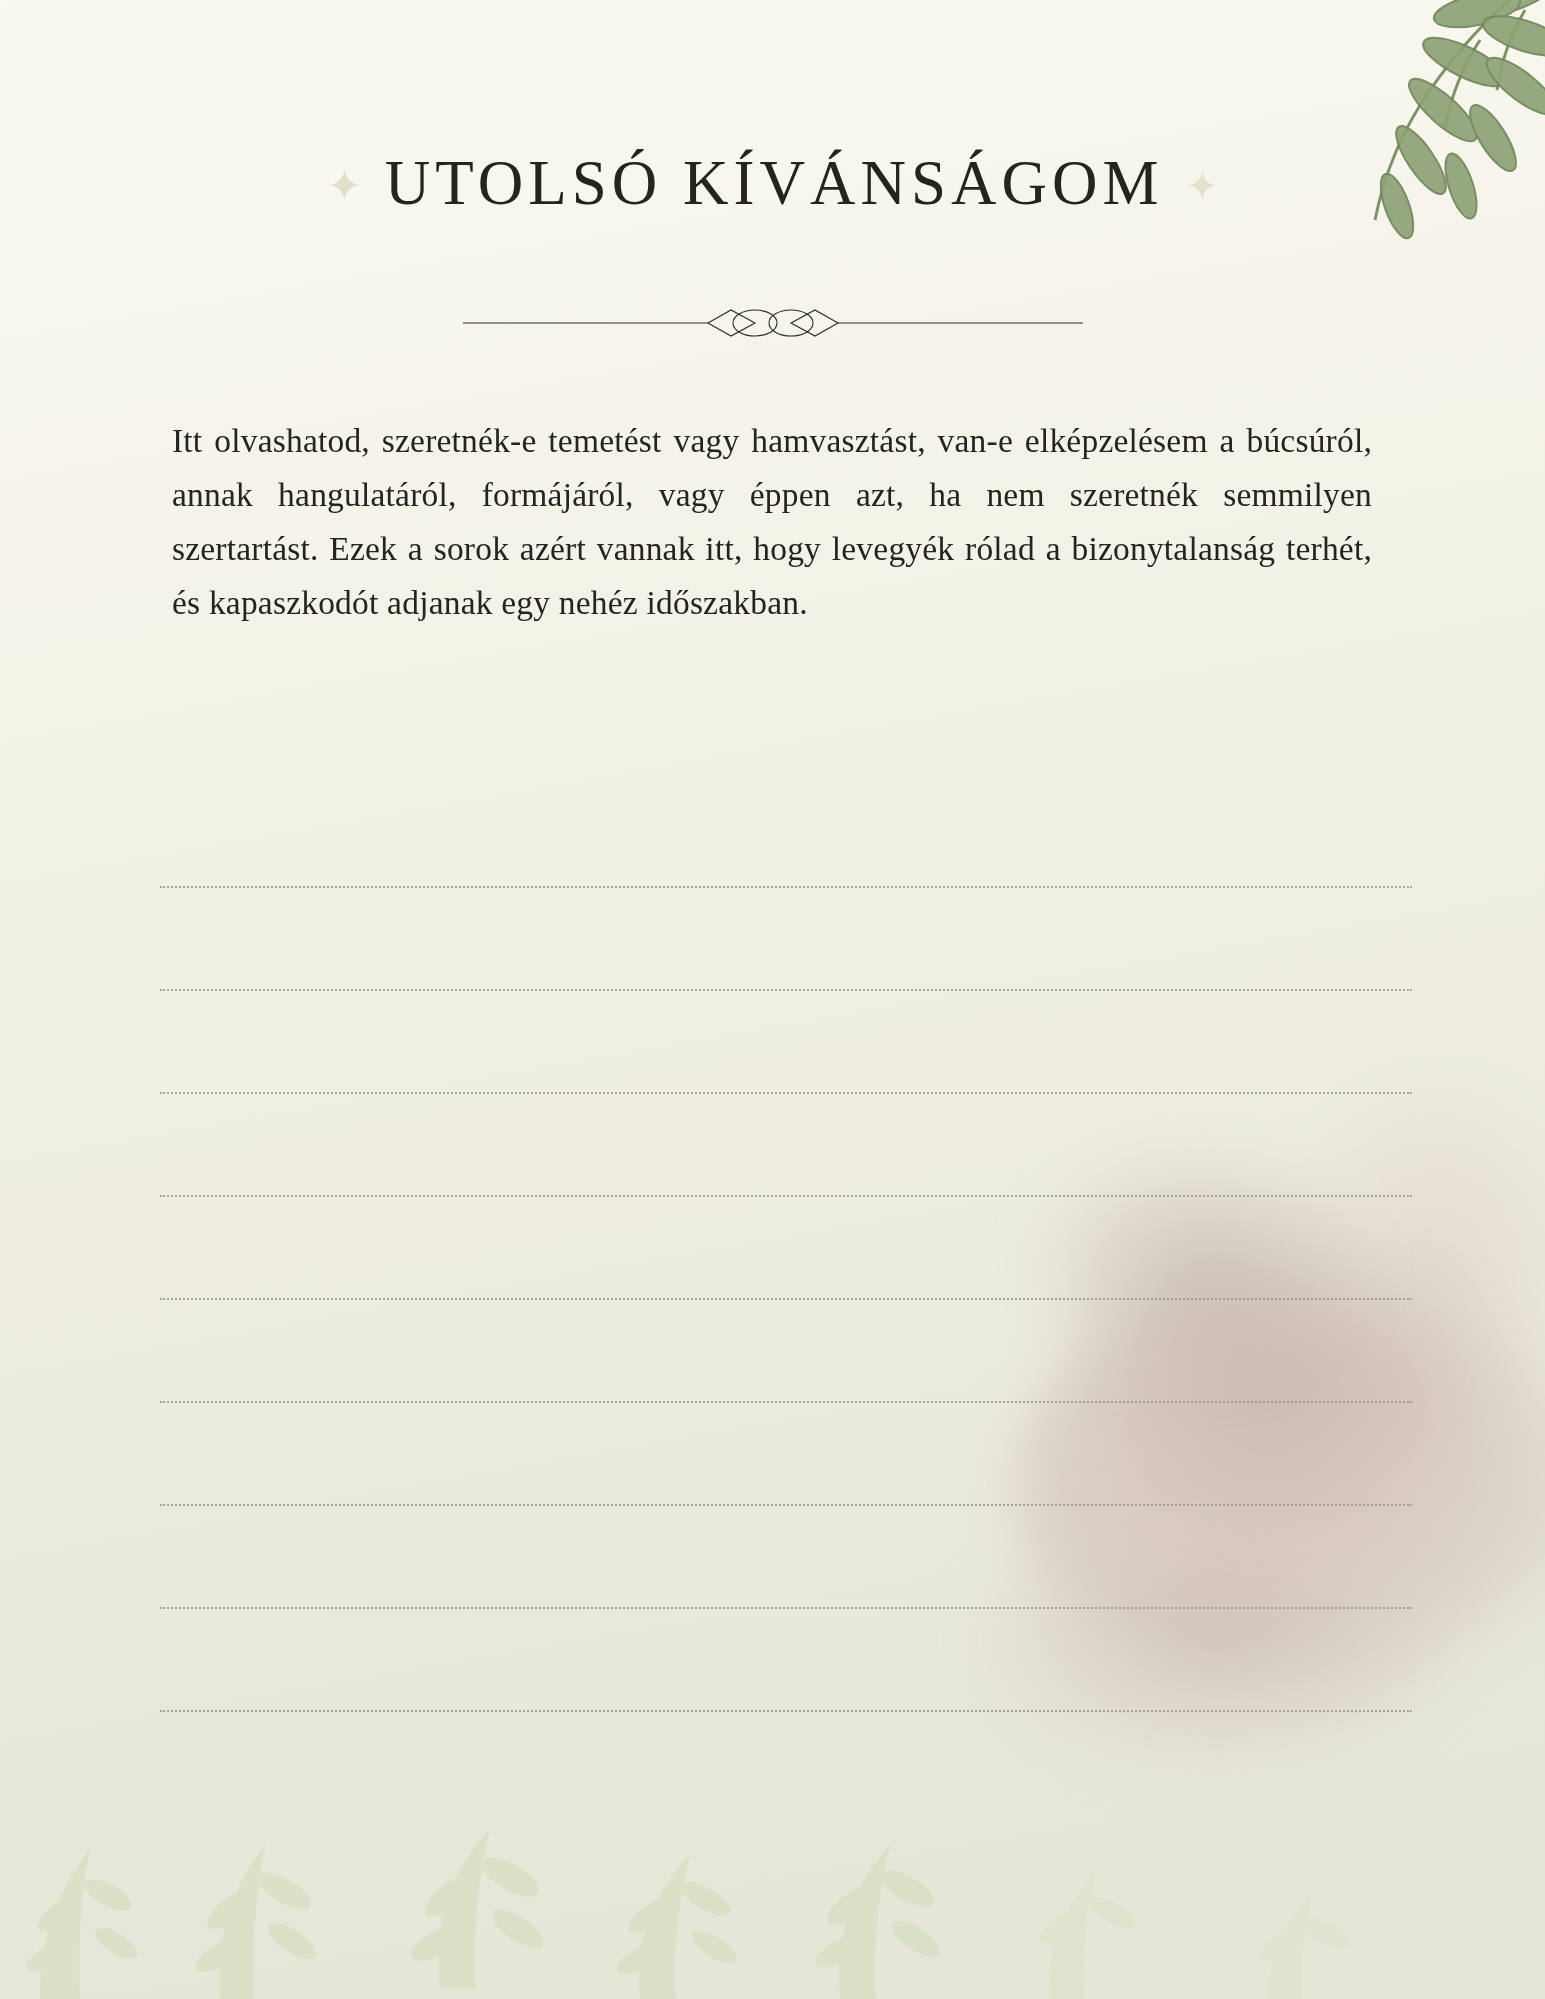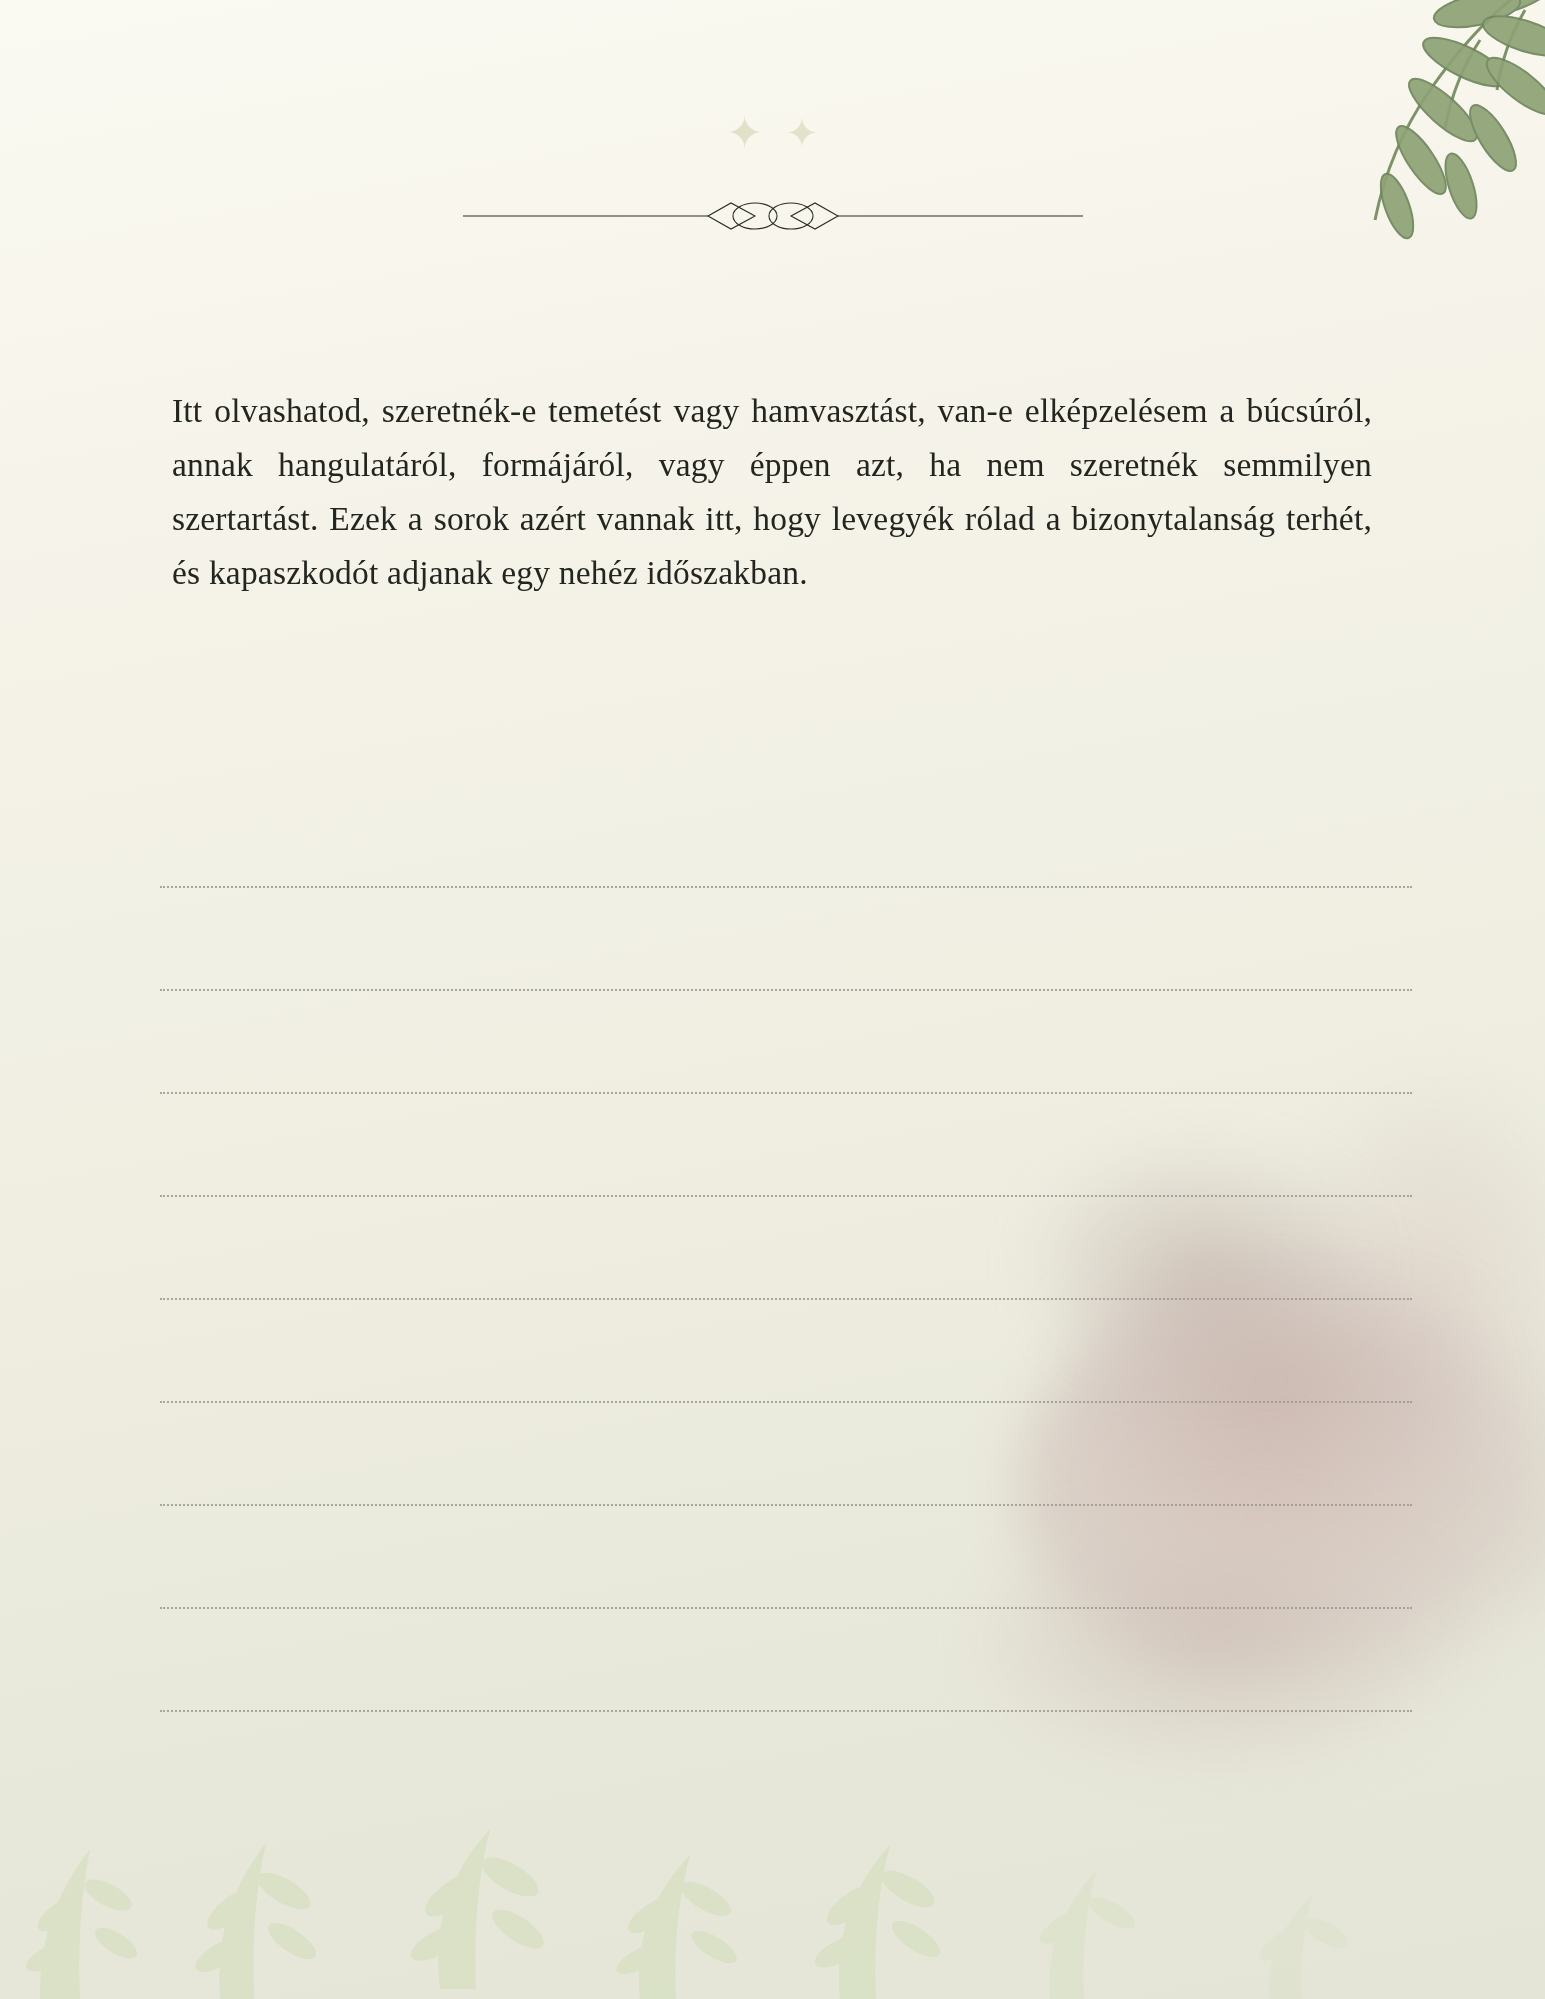--- a/index.html
+++ b/index.html
@@ -110,21 +110,21 @@
     margin: 44px auto 0;
     width: 620px;
     height: 40px;
     display: block;
   }
 
   
   .intro {
     position: absolute;
     left: 172px;
-    top: 350px;
+    top: 380px;
     width: 1200px;
     font-family: "Liberation Serif", serif;
     font-size: 33.5px;
     line-height: 1.62;
     color: #232620;
     text-align: justify;
     text-justify: inter-word;
     letter-spacing: 0.2px;
   }
 
@@ -169,20 +169,21 @@
       <ellipse cx="268" cy="168" rx="38" ry="13" transform="rotate(58 268 168)"></ellipse>
       <ellipse cx="196" cy="190" rx="40" ry="13" transform="rotate(56 196 190)"></ellipse>
       <ellipse cx="236" cy="216" rx="34" ry="12" transform="rotate(72 236 216)"></ellipse>
       <ellipse cx="172" cy="236" rx="34" ry="12" transform="rotate(70 172 236)"></ellipse>
     </g>
   </svg>
 
   <div class="header">
     <div class="title-row">
       <span class="sparkle">✦</span>
+      <h1 class="title">UTOLSÓ KÍVÁNSÁGOM</h1>
       <span class="sparkle right">✦</span>
     </div>
 
     <svg class="divider" viewBox="0 0 620 40">
       <g stroke="#2a2d26" stroke-width="1.1" fill="none">
         <line x1="0" y1="20" x2="245" y2="20"></line>
         <line x1="375" y1="20" x2="620" y2="20"></line>
         <path d="M245 20 L268 7 L292 20 L268 33 Z"></path>
         <path d="M328 20 L352 7 L375 20 L352 33 Z"></path>
         <ellipse cx="292" cy="20" rx="22" ry="13"></ellipse>

